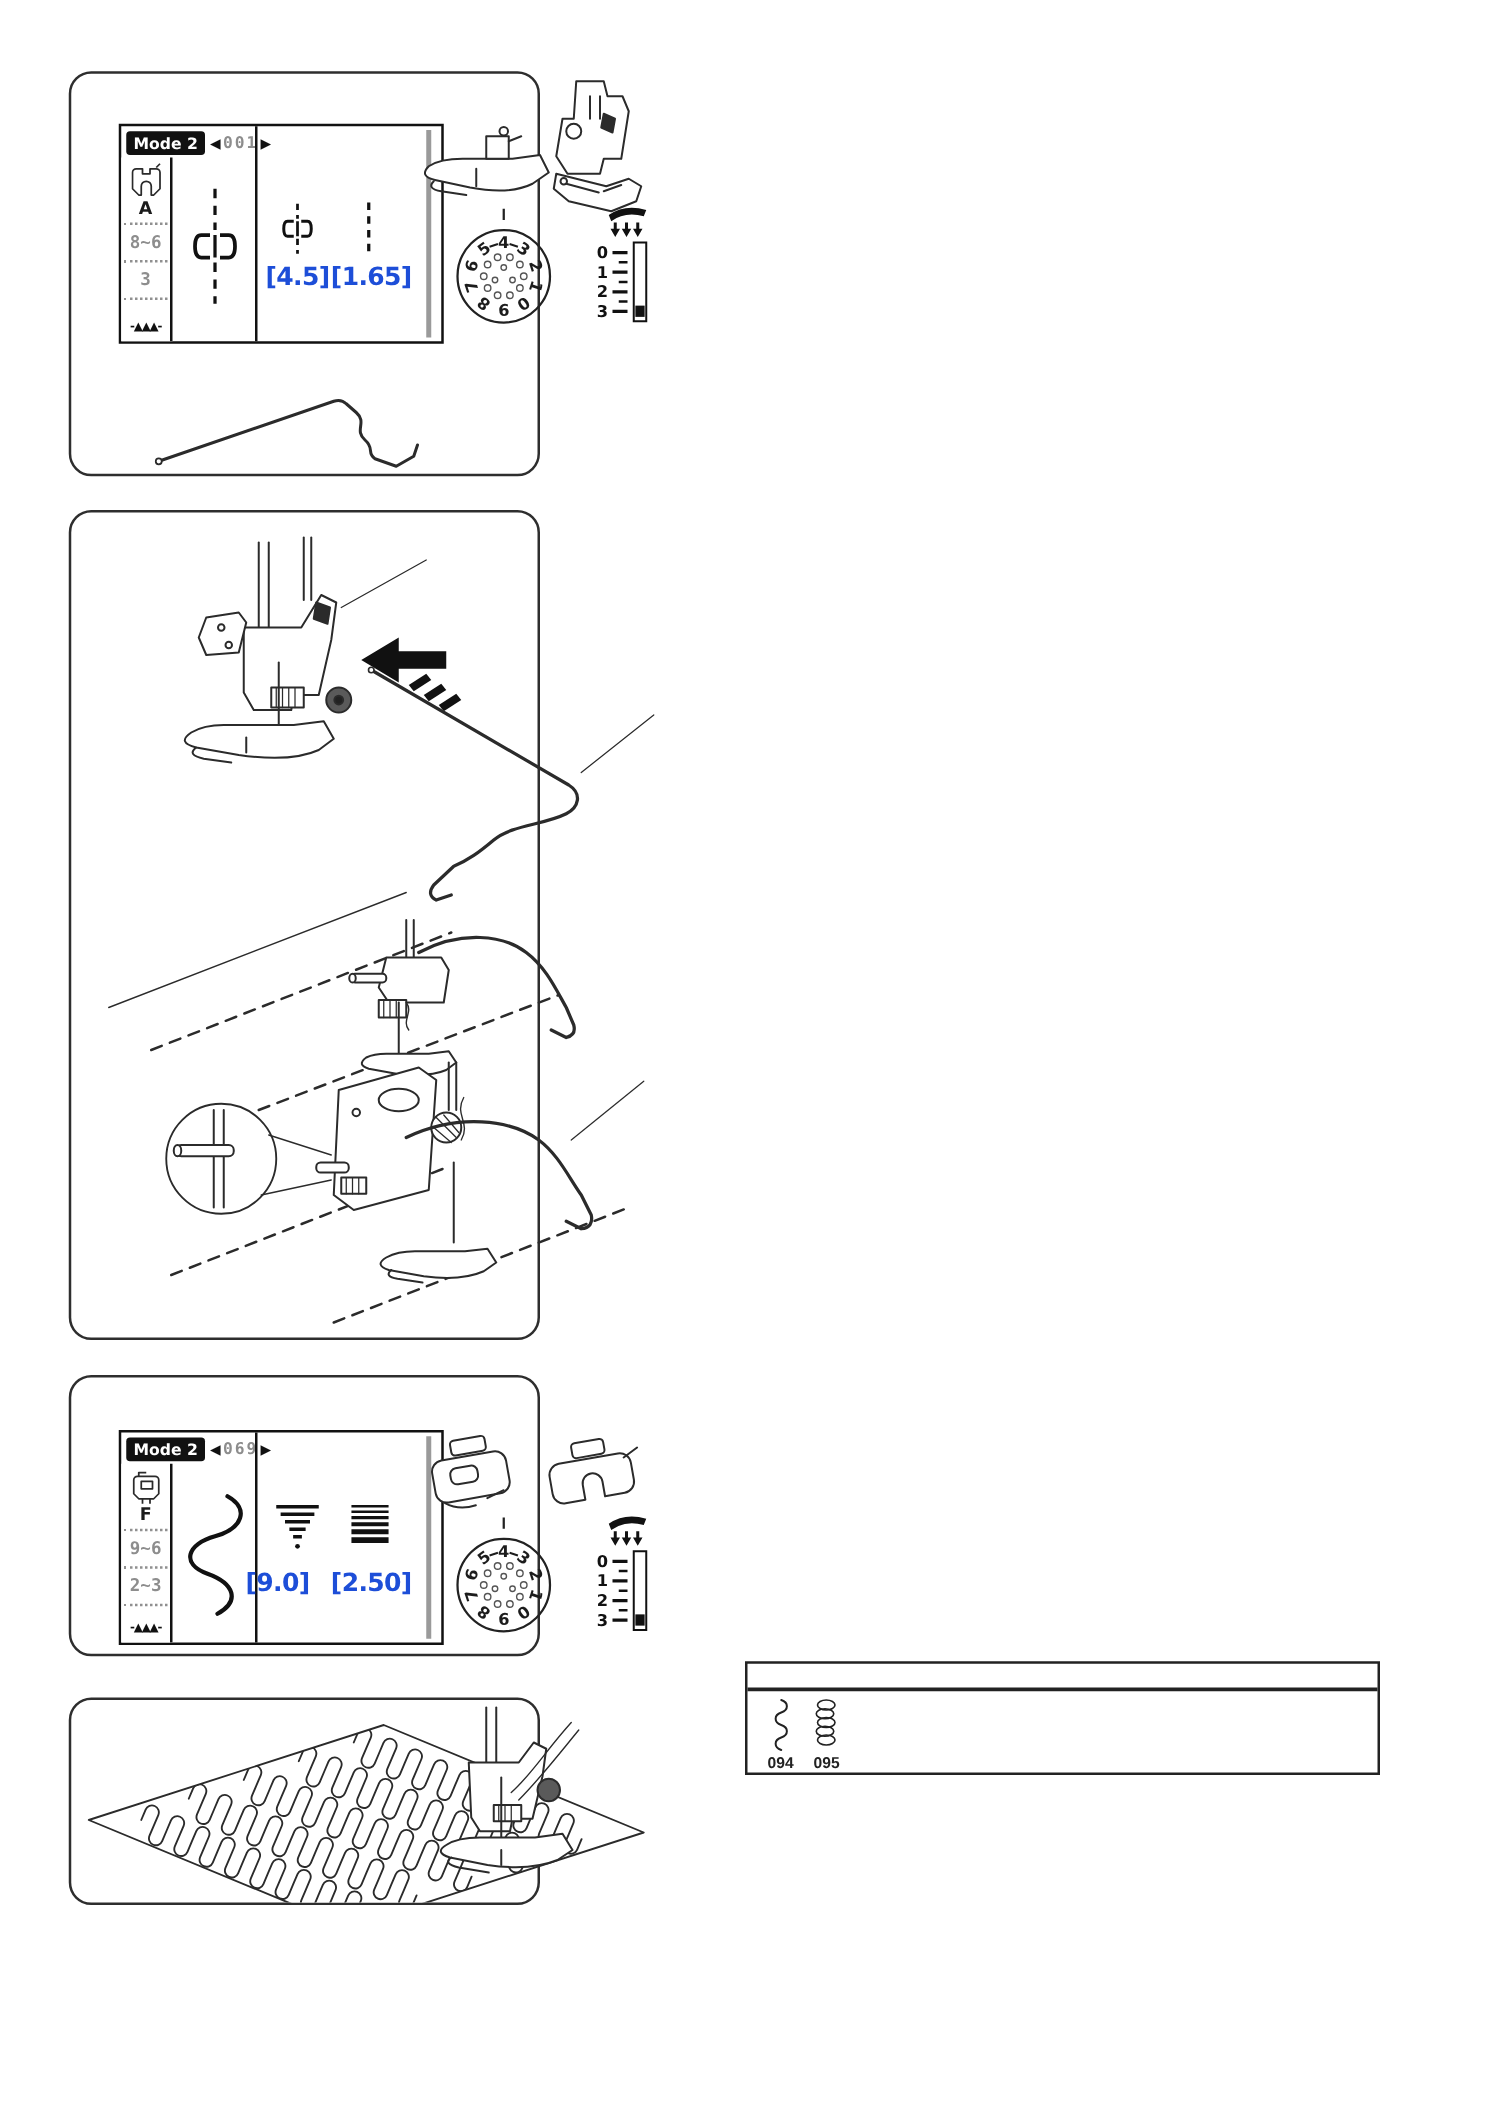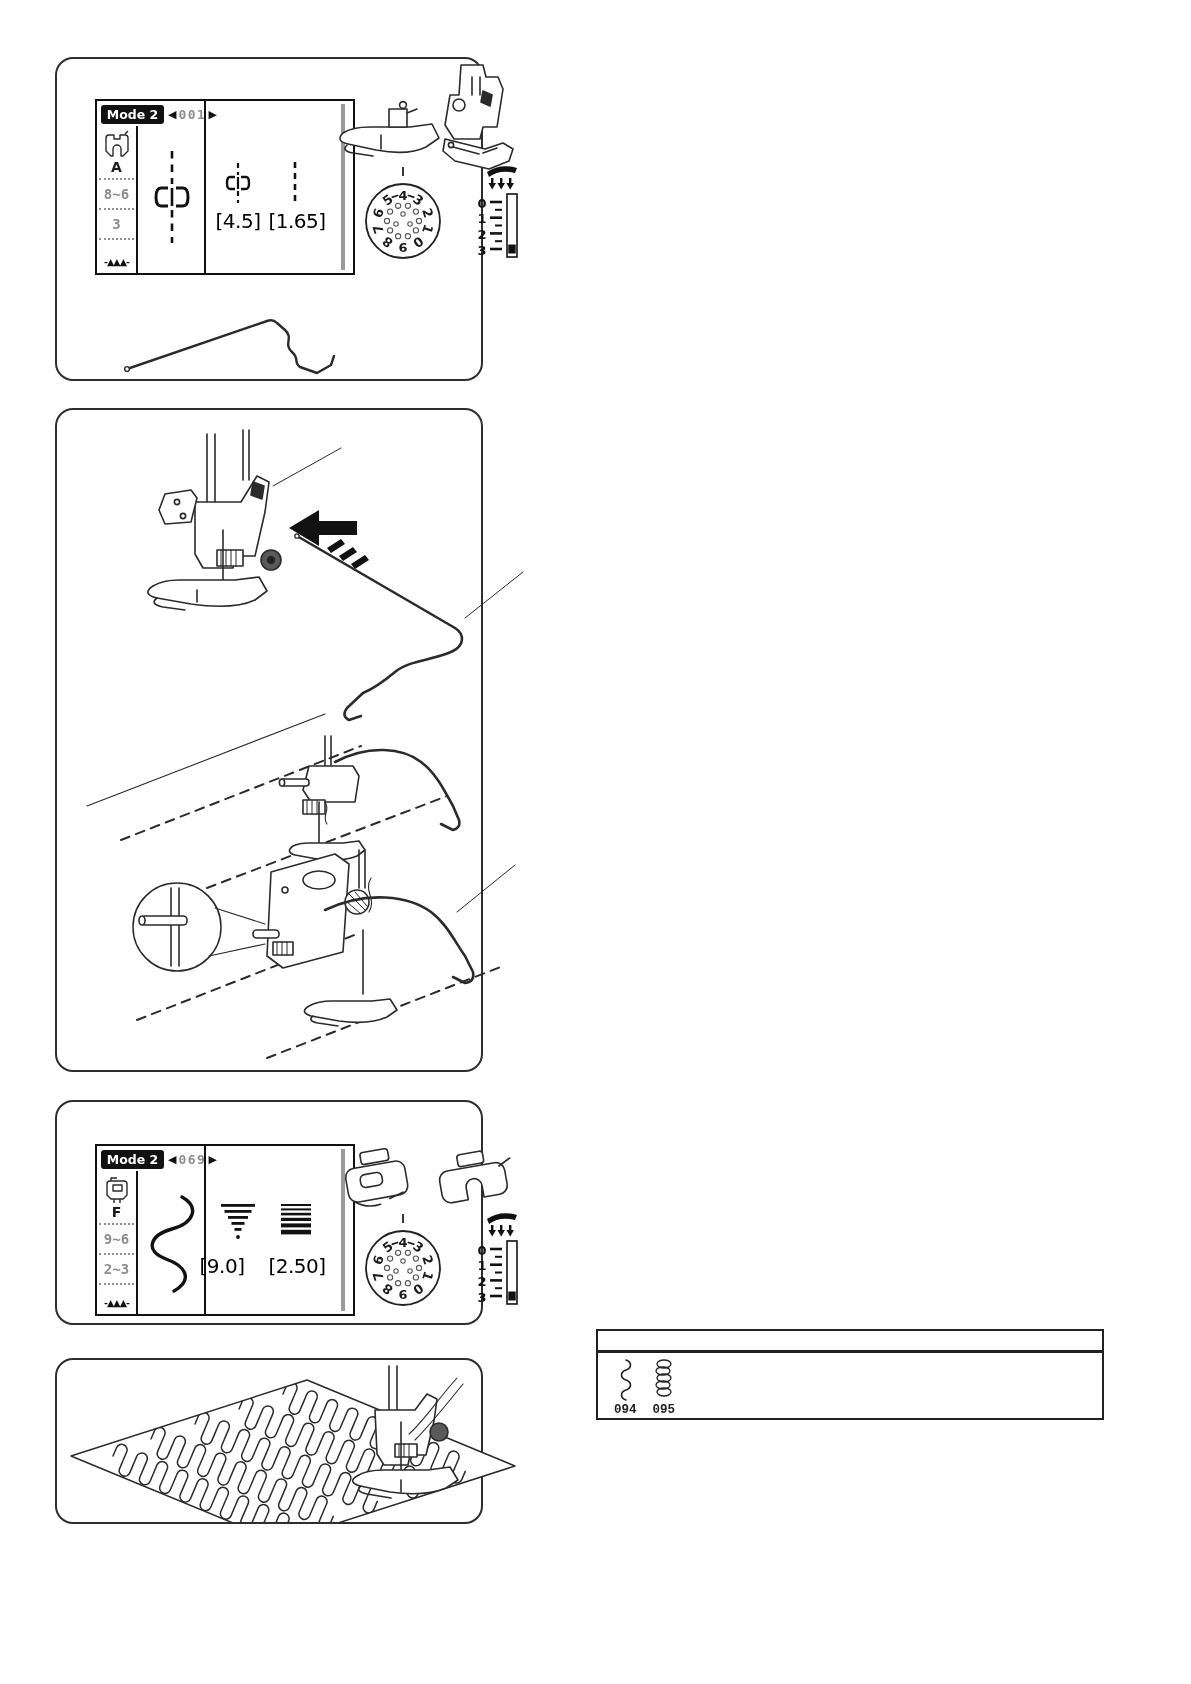--- a/index.html
+++ b/index.html
@@ -1,45 +1,45 @@
 <!DOCTYPE html>
 <html><head>
 <meta charset="utf-8">
 <style>
   *{box-sizing:border-box;margin:0;padding:0}
   html,body{background:#fff}
   body{width:1191px;height:1684px;position:relative;font-family:"DejaVu Sans",sans-serif;color:#222}
-  .panel{position:absolute;left:55px;width:428px;border:2px solid #2e2e2e;border-radius:18px;background:#fff}
+  .panel{position:absolute;left:55px;width:377px;border:2px solid #2e2e2e;border-radius:18px;background:#fff}
   .abs{position:absolute}
   
   .lcd{position:absolute;border:2px solid #111;background:#fff}
   .badge{position:absolute;left:4px;top:4px;width:63px;height:19px;background:#111;color:#fff;
          font-size:12.5px;font-weight:bold;display:flex;align-items:center;justify-content:center;border-radius:3px}
   .nav{position:absolute;left:71px;top:3px;height:21px;display:flex;align-items:center;gap:2px}
   .nav .tri{font-size:11px;color:#111;line-height:1}
   .nav .num{font-family:"DejaVu Sans Mono",monospace;font-size:13px;font-weight:bold;color:#8d8d8d;letter-spacing:1.5px}
   .side{position:absolute;left:0;top:25px;bottom:0;width:41px;border-right:2px solid #111;
         display:flex;flex-direction:column;align-items:center;background:#fff}
   .sep{width:35px;border-top:2px dotted #909090;margin:3px 0}
   .glcd{color:#8d8d8d;font-family:"DejaVu Sans Mono",monospace;font-weight:bold;font-size:14px;line-height:22px}
   .letter{font-size:14px;font-weight:bold;color:#1b1b1b;line-height:16px}
   .feed{font-size:9.5px;font-weight:bold;color:#111;letter-spacing:-1px;line-height:14px;margin-top:auto;margin-bottom:4px}
   .vline{position:absolute;top:0;bottom:0;width:0;border-left:2px solid #111}
   .sbar{position:absolute;top:3px;bottom:3px;width:4px;background:#9a9a9a}
-  .val{position:absolute;font-size:20px;font-weight:normal;color:#000000;letter-spacing:-0.5px;transform:translateX(-50%);white-space:nowrap}
+  .val{position:absolute;font-size:20px;font-weight:bold;color:#1d4ed8;letter-spacing:-0.5px;transform:translateX(-50%);white-space:nowrap}
   
   svg text{font-family:"DejaVu Sans",sans-serif}
   .dialtxt{font-size:13px;font-weight:bold;fill:#1c1c1c;text-anchor:middle;dominant-baseline:central}
   .ptxt{font-size:13px;font-weight:bold;fill:#111;text-anchor:middle;dominant-baseline:central}
   
   .tbl{position:absolute;left:596px;top:1329px;width:508px;height:91px;border:2px solid #222;background:#fff}
   .tbl .hdr{height:22px;border-bottom:3px solid #222}
   .tbl .bdy{display:flex;gap:16px;padding:5px 0 0 16px}
   .stitch{display:flex;flex-direction:column;align-items:center}
-  .stitch .id{font-size:12.5px;font-weight:bold;color:#222;margin-top:1px;font-family:Liberation Mono, monospace}
+  .stitch .id{font-size:12.5px;font-weight:bold;color:#222;margin-top:1px;font-family:Liberation Sans, sans-serif}
 </style>
 </head>
 <body>
 
 <div class="panel" style="top:57px;height:324px">
 
   <div class="lcd" style="left:38px;top:40px;width:260px;height:176px">
     <div class="badge">Mode 2</div>
     <div class="nav">
       <span class="tri">◀</span>

